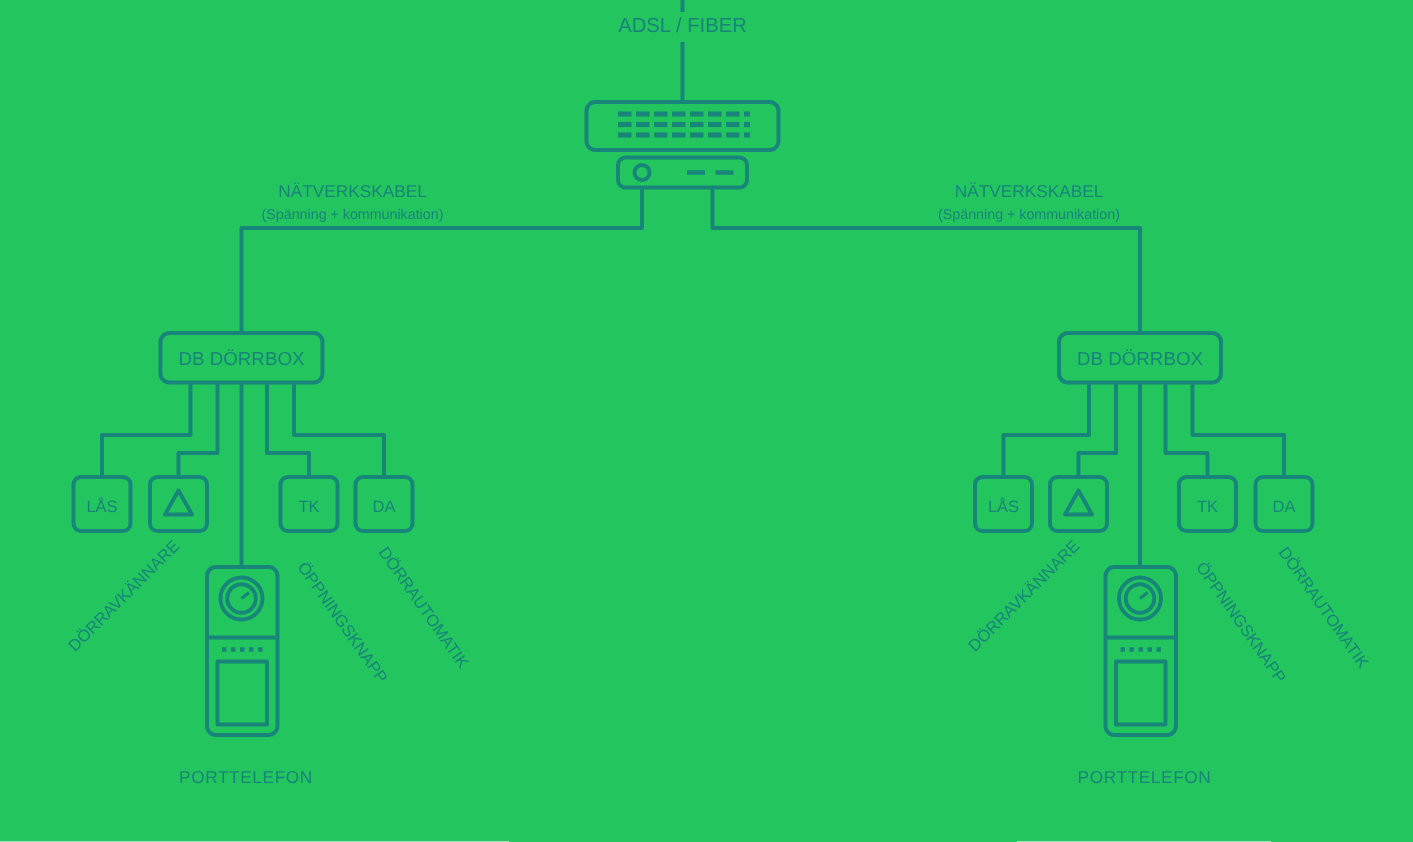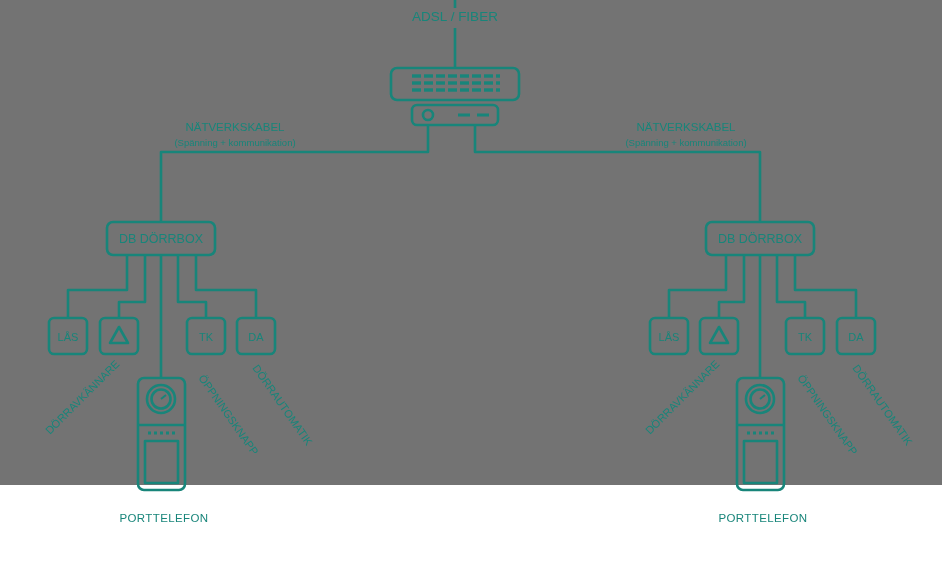--- a/index.html
+++ b/index.html
@@ -1,21 +1,21 @@
 <!DOCTYPE html>
 <html><head>
 <meta charset="utf-8">
 <style>
   html,body{margin:0;padding:0;background:#ffffff;}
   body{
     width:942px;height:561px;
     font-family:"Liberation Sans","DejaVu Sans",sans-serif;
     overflow:hidden;
   }
-  #stage{position:relative;width:942px;height:485px;background:#737373;}
+  #stage{position:relative;width:942px;height:561px;background:#22c55e;}
   svg.diagram{position:absolute;inset:0;width:942px;height:561px;display:block;}
   .txt{fill:#18857a;font-family:"Liberation Sans","DejaVu Sans",sans-serif;}
 </style>
 </head>
 <body>
 
 <div id="stage">
 
 <svg class="diagram" viewBox="0 0 942 561" xmlns="http://www.w3.org/2000/svg">
 

